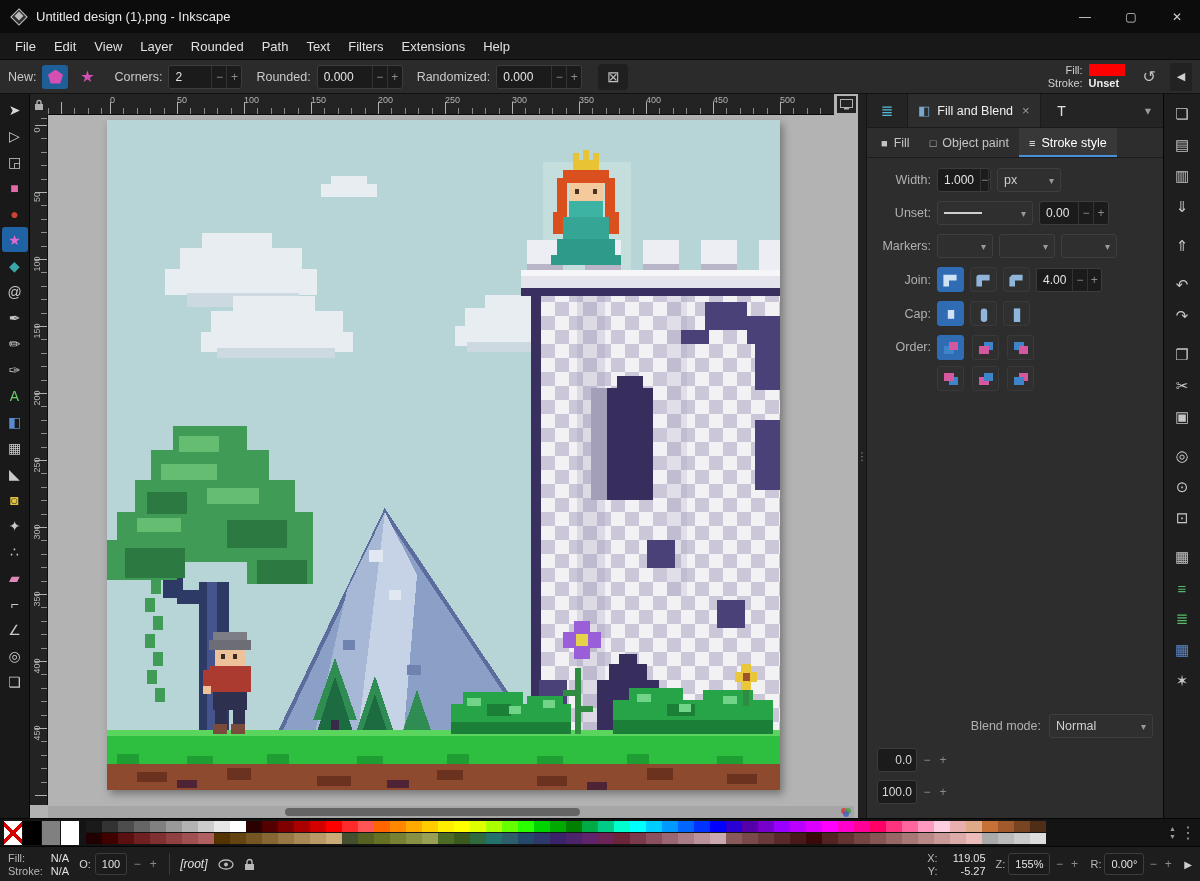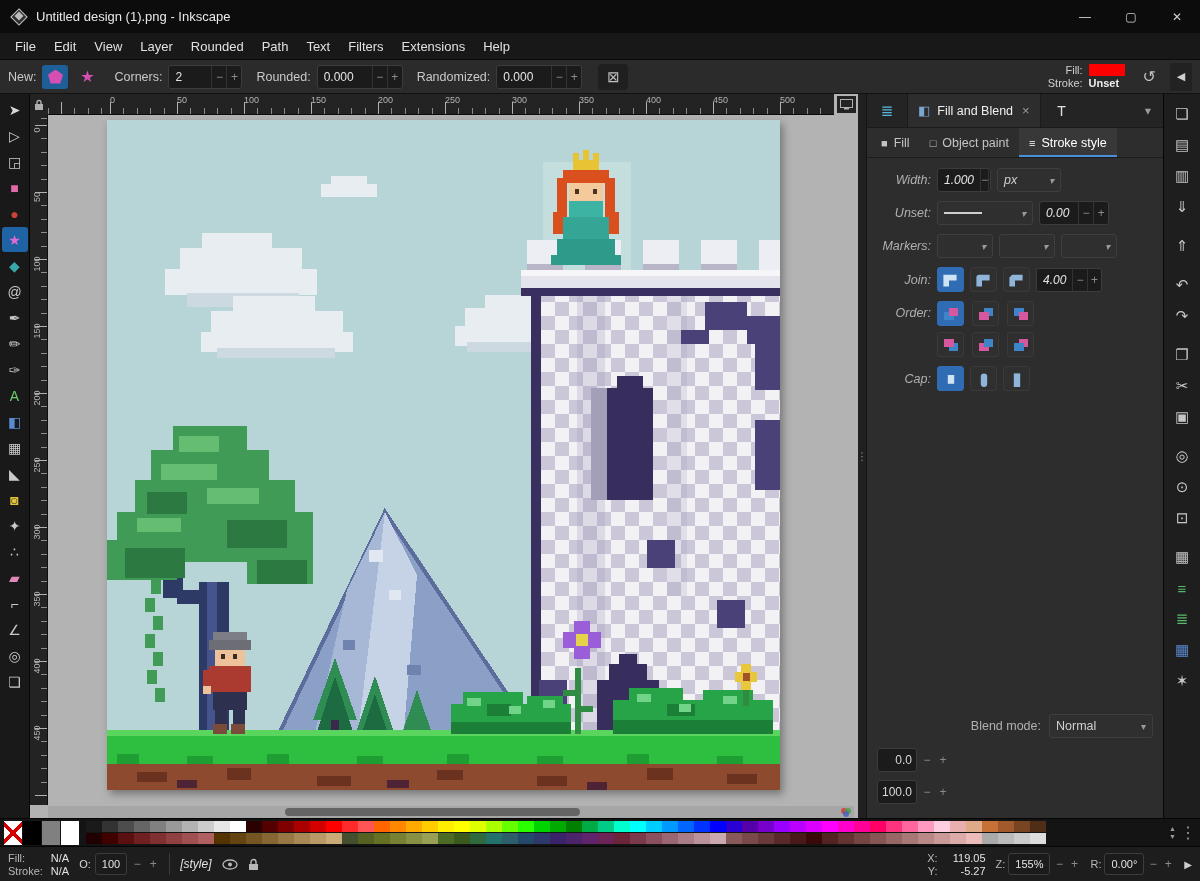--- a/index.html
+++ b/index.html
@@ -108,21 +108,21 @@
   .ptab-t { width:42px; display:flex; align-items:center; justify-content:center; color:#e0e0e0;
     font-size:14px; }
   .ptab-chev { margin-left:auto; width:30px; display:flex; align-items:center; justify-content:center;
     color:#9a9a9a; }
   .subtabs { height:30px; display:flex; align-items:stretch; background:#2d2d2d;
     border-bottom:1px solid #1c1c1c; padding-left:4px; }
   .subtab { display:flex; align-items:center; gap:6px; padding:0 10px; color:#c4c4c4; }
   .subtab .sicon { font-size:11px; }
   .subtab.active { color:#ffffff; background:#383838; box-shadow:inset 0 -2px 0 #4a90d9; }
   .prows { padding:10px 10px 0 6px; }
-  .prow { display:flex; align-items:center; margin:0 0 9px 0; gap:6px;font-style:italic; }
+  .prow { display:flex; align-items:center; margin:0 0 9px 0; gap:6px; }
   .plabel { width:58px; min-width:58px; text-align:right; color:#b0b0b0; }
   .dd { height:24px; background:#2f2f2f; border:1px solid #3e3e3e; border-radius:3px;
     display:flex; align-items:center; padding:0 6px; gap:6px; color:#cfcfcf; }
   .dd .arr { margin-left:auto; color:#9a9a9a; font-size:10px; }
   .dashline { width:38px; height:2px; background:#cfcfcf; }
   .togbtn { width:27px; height:25px; border-radius:3px; background:#2f2f2f; border:1px solid #3a3a3a;
     display:flex; align-items:center; justify-content:center; }
   .togbtn.active { background:#2f6cb3; border-color:#2f6cb3; }
   .order-grid { display:grid; grid-template-columns:repeat(3,29px); gap:6px; }
   .panel-spacer { flex:1; }
@@ -642,20 +642,38 @@
       </div>
       <div class="togbtn">
         <svg width="16" height="16" viewBox="0 0 20 20">
           <path d="M4 18 L4 7 L17 7" fill="none" stroke="#8fb6da" stroke-width="7" stroke-linejoin="bevel"></path>
         </svg>
       </div>
       <div class="spin" style="width:66px">
         <span class="val">4.00</span>
         <span class="sbtn">−</span>
         <span class="sbtn">+</span>
+      </div>
+    </div>
+    <div class="prow">
+      <span class="plabel">Cap:</span>
+      <div class="togbtn active">
+        <svg width="16" height="16" viewBox="0 0 20 20">
+          <path d="M10 16 V5" stroke="#cfe3f5" stroke-width="8" stroke-linecap="butt"></path>
+        </svg>
+      </div>
+      <div class="togbtn">
+        <svg width="16" height="16" viewBox="0 0 20 20">
+          <path d="M10 16 V7" stroke="#8fb6da" stroke-width="8" stroke-linecap="round"></path>
+        </svg>
+      </div>
+      <div class="togbtn">
+        <svg width="16" height="16" viewBox="0 0 20 20">
+          <path d="M10 16 V7" stroke="#8fb6da" stroke-width="8" stroke-linecap="square"></path>
+        </svg>
       </div>
     </div>
     <div class="prow" style="align-items:flex-start">
       <span class="plabel" style="padding-top:5px">Order:</span>
       <div class="order-grid">
         <div class="togbtn active">
           <svg width="16" height="16">
             <rect x="1" y="6" width="10" height="8" fill="#3d85c8"></rect>
               <rect x="6" y="2" width="9" height="8" fill="#d557a0"></rect>
           </svg>
@@ -683,38 +701,20 @@
             <rect x="1" y="6" width="10" height="8" fill="#d557a0"></rect>
               <rect x="6" y="2" width="9" height="8" fill="#3d85c8"></rect>
           </svg>
         </div>
         <div class="togbtn">
           <svg width="16" height="16">
             <rect x="6" y="2" width="9" height="8" fill="#d557a0"></rect>
               <rect x="1" y="6" width="10" height="8" fill="#3d85c8"></rect>
           </svg>
         </div>
-      </div>
-    </div>
-    <div class="prow">
-      <span class="plabel">Cap:</span>
-      <div class="togbtn active">
-        <svg width="16" height="16" viewBox="0 0 20 20">
-          <path d="M10 16 V5" stroke="#cfe3f5" stroke-width="8" stroke-linecap="butt"></path>
-        </svg>
-      </div>
-      <div class="togbtn">
-        <svg width="16" height="16" viewBox="0 0 20 20">
-          <path d="M10 16 V7" stroke="#8fb6da" stroke-width="8" stroke-linecap="round"></path>
-        </svg>
-      </div>
-      <div class="togbtn">
-        <svg width="16" height="16" viewBox="0 0 20 20">
-          <path d="M10 16 V7" stroke="#8fb6da" stroke-width="8" stroke-linecap="square"></path>
-        </svg>
       </div>
     </div>
   </div>
 
   <div class="panel-spacer"></div>
 
   <div class="blend-row">
     <span class="plabel">Blend mode:</span>
     <div class="dd" style="width:104px">
       <span>Normal</span>
@@ -902,21 +902,21 @@
     <span class="lab">Stroke:</span>
     <span class="val">N/A</span>
   </div>
   <div class="o-spin">
     <span class="lab">O:</span>
     <div class="zr-val">100</div>
     <span class="mini">−</span>
     <span class="mini">+</span>
   </div>
   <div class="sep"></div>
-  <span class="layer-name">[style]</span>
+  <span class="layer-name">[root]</span>
   <svg width="16" height="11" viewBox="0 0 16 11">
     <ellipse cx="8" cy="5.5" rx="7" ry="4.5" fill="none" stroke="#b8b8b8" stroke-width="1.3"></ellipse>
     <circle cx="8" cy="5.5" r="2" fill="#b8b8b8"></circle>
   </svg>
   <svg width="11" height="13" viewBox="0 0 11 13">
     <rect x="1" y="6" width="9" height="6" fill="#b8b8b8"></rect>
     <path d="M3 6 V4 A2.5 2.5 0 0 1 8 4 V6" fill="none" stroke="#b8b8b8" stroke-width="1.4"></path>
   </svg>
   <div class="xy-block">
     <span class="lab">X:</span>

